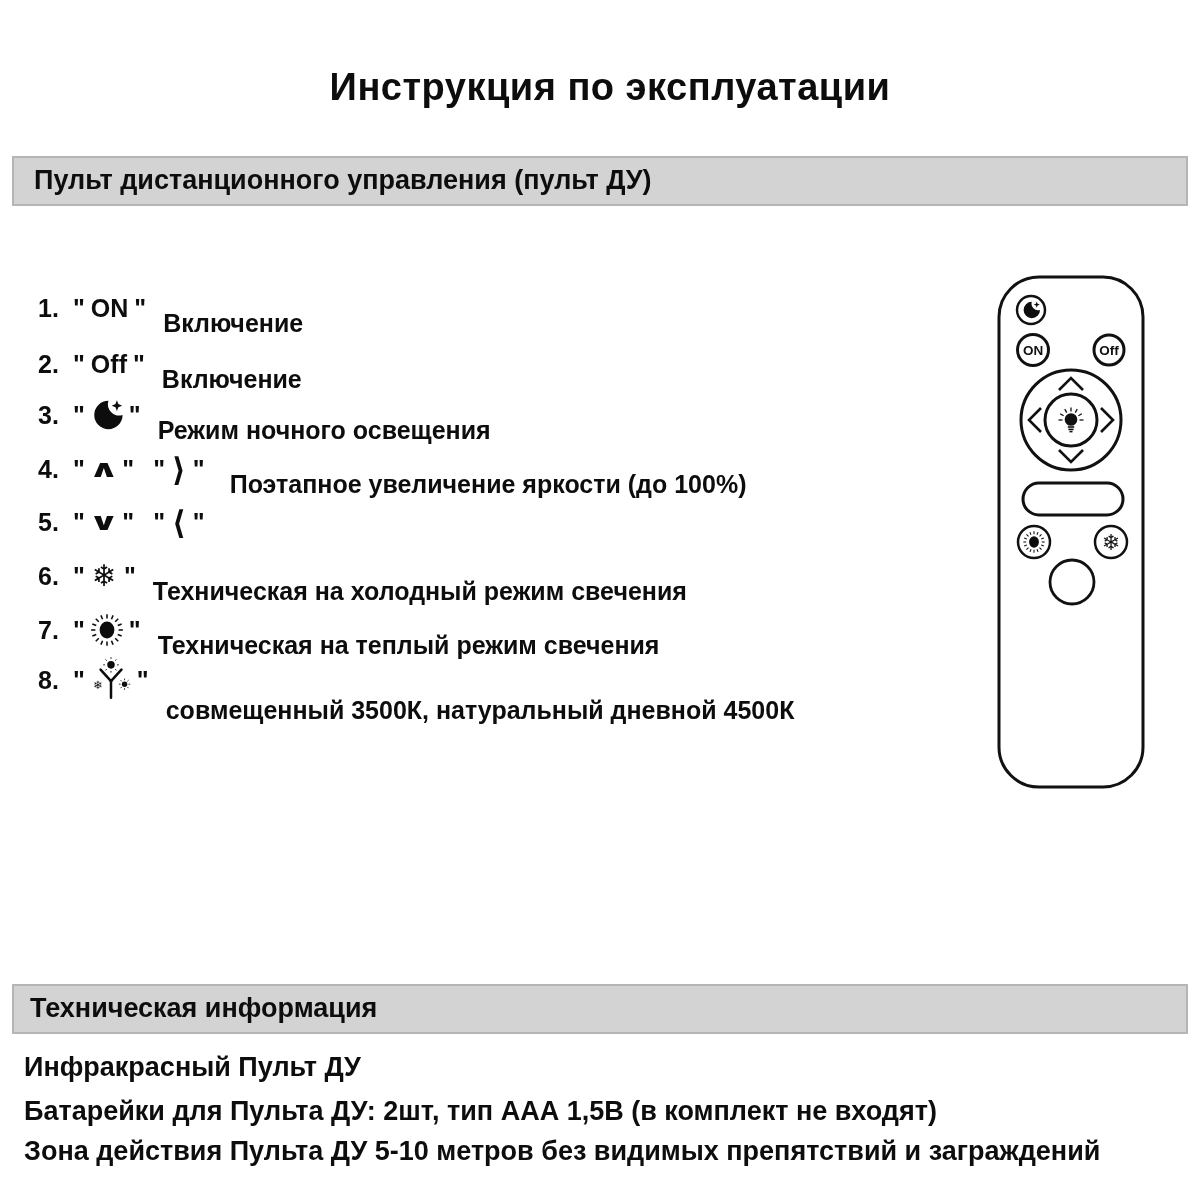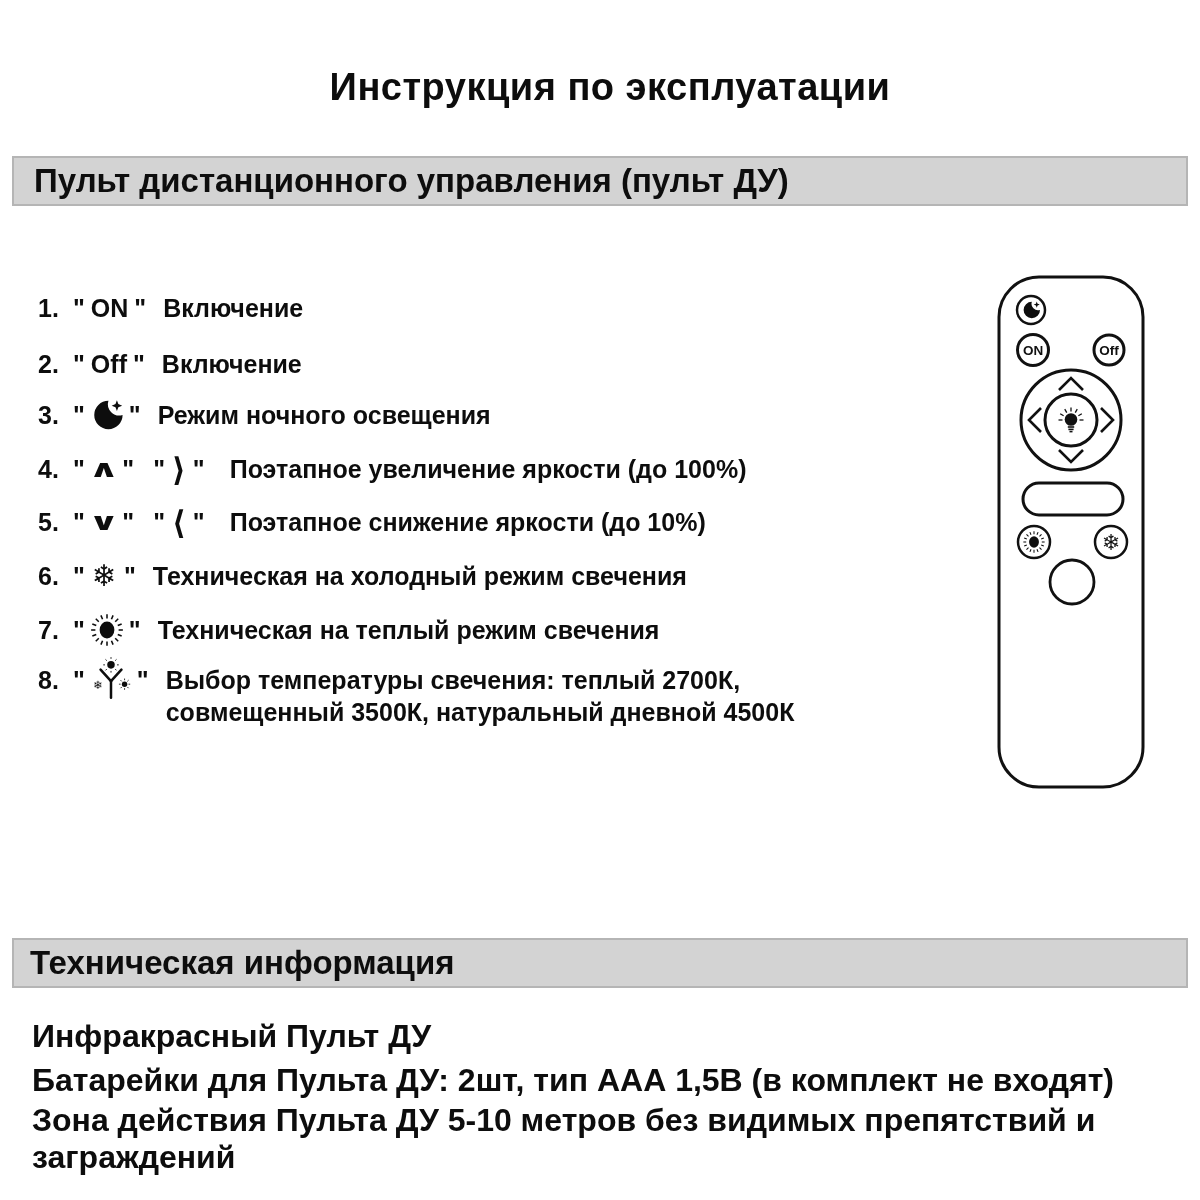--- a/index.html
+++ b/index.html
@@ -8,43 +8,43 @@
     background:#ffffff; color:#0d0d0d;
     font-family:"Liberation Sans", sans-serif; font-weight:bold;
   }
   .page-title {
     position:absolute; top:66px; left:0; width:1220px;
     text-align:center; font-size:38px; letter-spacing:.5px;
   }
   .banner {
     position:absolute; left:12px; width:1176px; height:50px; box-sizing:border-box;
     background:#d3d3d3; border:2px solid #b5b5b5;
-    font-size:33px; line-height:45px; padding-left:20px;
+    font-size:27px; line-height:45px; padding-left:20px;
   }
   .banner.b1 { top:156px; }
-  .banner.b2 { top:938px;padding-left:16px; }
+  .banner.b2 { top:984px;padding-left:16px; }
   .row {
     position:absolute; left:38px; display:flex; align-items:center;
     font-size:25px; white-space:nowrap; height:34px;
   }
   .num { width:30px; flex:0 0 auto; }
   .q  { margin:0 5px; }
   .q.q2 { margin-left:14px; }
   .lbl { margin:0 1px; }
-  .txt { margin-left:12px; }
+  .txt { margin-left:12px;margin-top:30px; }
   .txt.wide { margin-left:20px; }
   .sym { font-family:"DejaVu Sans", sans-serif; }
   .sym-chev  { display:inline-block; font-size:24px; transform:scaleX(1.6); margin:0 4px; }
   .sym-brack { display:inline-block; font-size:30px; transform:scaleY(1.08); margin:0 2px; }
   .sym-snow  { font-size:30px; margin:0 2px; line-height:30px; }
   .icon-svg { display:block; }
   .row8 { align-items:flex-start; height:auto; line-height:32px; }
   .row8 .temp-icon { margin-top:-8px; }
   .col .line2 { display:block; }
-  .tech-line { position:absolute; left:32px; font-size:32px; }
+  .tech-line { position:absolute; left:24px; font-size:27px;margin-top:34px; }
   .tl0 { top:1018px; } .tl1 { top:1062px; } .tl2 { top:1102px; }
   .remote-svg { position:absolute; left:960px; top:260px; }
   svg text { font-family:"Liberation Sans", sans-serif; font-weight:bold; }
   svg text.snowglyph { font-family:"DejaVu Sans", sans-serif; }
   .defs-holder { position:absolute; width:0; height:0; overflow:hidden; }
 </style>
 </head>
 <body>
 
 <svg class="defs-holder" aria-hidden="true">
@@ -147,21 +147,20 @@
 </div>
 
 <div class="row" style="top:505px">
   <span class="num">5.</span>
   <span class="q">"</span>
   <span class="sym sym-chev">∨</span>
   <span class="q">"</span>
   <span class="q q2">"</span>
   <span class="sym sym-brack">⟨</span>
   <span class="q">"</span>
-  <span class="txt wide">Поэтапное снижение яркости (до 10%)</span>
 </div>
 
 <div class="row" style="top:559px">
   <span class="num">6.</span>
   <span class="q">"</span>
   <span class="sym sym-snow">❄</span>
   <span class="q">"</span>
   <span class="txt">Техническая на холодный режим свечения</span>
 </div>
 
@@ -176,21 +175,20 @@
 </div>
 
 <div class="row row8" style="top:664px">
   <span class="num">8.</span>
   <span class="q">"</span>
   <svg class="icon-svg temp-icon" width="42" height="48" viewBox="0 -2 40 46">
       <use href="#def-temp"></use>
     </svg>
   <span class="q">"</span>
   <span class="txt col">
-    <span class="line1">Выбор температуры свечения: теплый 2700К,</span>
     <span class="line2">совмещенный 3500К, натуральный дневной 4500К</span>
   </span>
 </div>
 
 <svg class="remote-svg" width="240" height="540" viewBox="0 0 240 540">
   <rect x="39" y="17" width="144" height="510" rx="40" fill="#ffffff" stroke="#111111" stroke-width="3"></rect>
 
   <g>
     <circle cx="71" cy="50" r="14" fill="#ffffff" stroke="#111111" stroke-width="2.5"></circle>
     <g transform="translate(71 50) scale(0.82) translate(-12 -12)">

